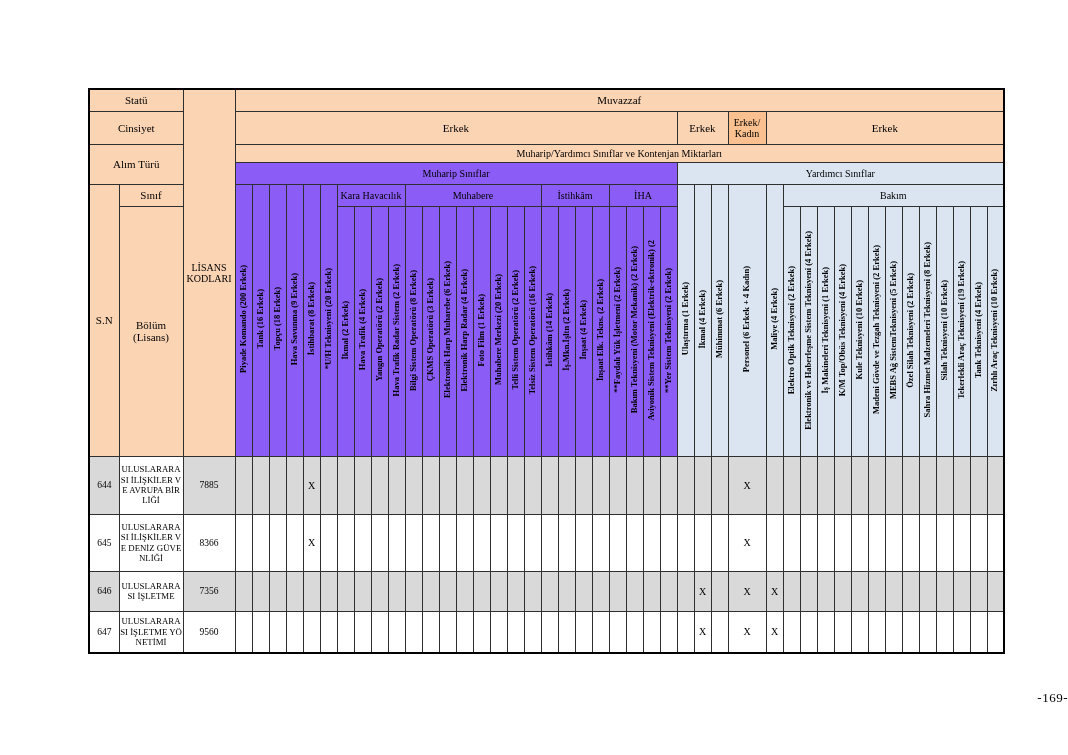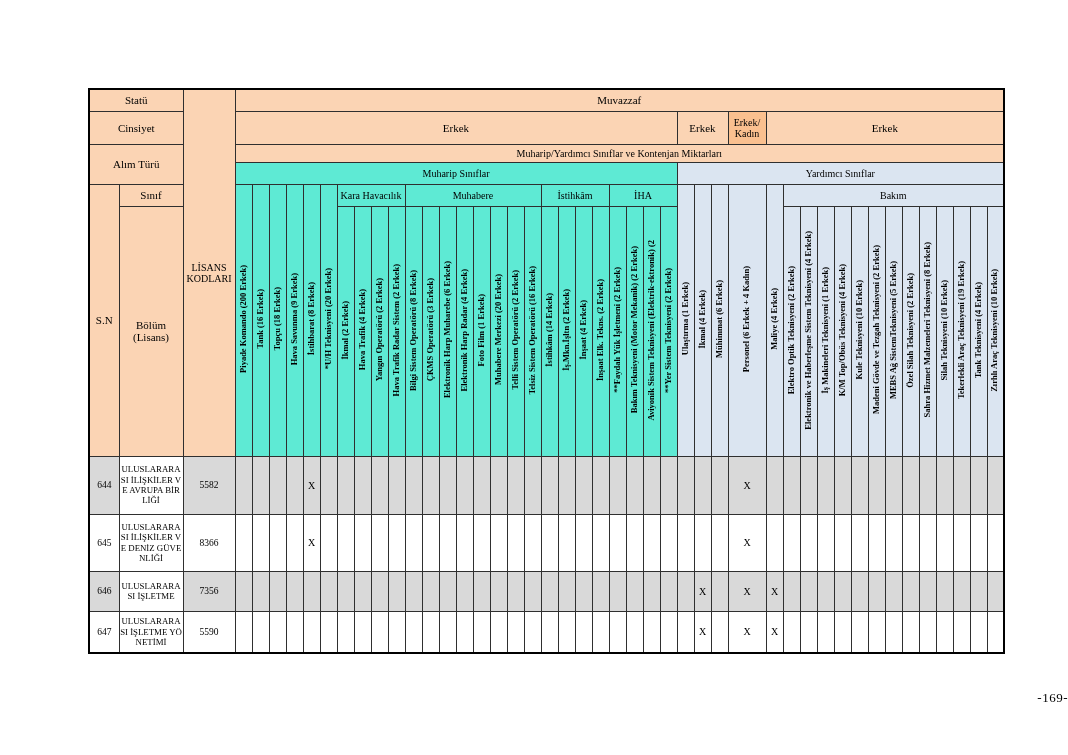--- a/index.html
+++ b/index.html
@@ -11,21 +11,21 @@
     position:absolute;left:88px;top:88px;width:915px;
     border-collapse:collapse;table-layout:fixed;
     border:2px solid #000;
   }
   #doc-table td,#doc-table th{
     border:1px solid #2f2f2f;padding:0;vertical-align:middle;
     text-align:center;font-weight:normal;overflow:hidden;
   }
   .salmon{background:#fbd4b4;}
   .orange{background:#fac08f;}
-  .green{background:#5eead4;}
+  .green{background:#8b5cf6;}
   .blue{background:#dbe5f1;font-family:Liberation Serif, serif;}
   .grayrow{background:#d9d9d9;}
   .whiterow{background:#ffffff;}
   .h1{font-size:11px;font-weight:bold;}
   .h2{font-size:10px;font-weight:bold;line-height:1.1;}
   .h3{font-size:10px;font-weight:bold;line-height:1.1;}
   .vert{vertical-align:bottom;}
   .vt{
     writing-mode:vertical-rl;transform:rotate(180deg);
     margin:0 auto;white-space:nowrap;
@@ -259,21 +259,21 @@
         </td>
         <td class="vert blue" rowspan="1">
           <div class="vt">Zırhlı Araç Teknisyeni  (10 Erkek)</div>
         </td>
       </tr>
     </thead>
   <tbody>
       <tr style="height: 58px;">
         <td class="sn-cell grayrow">644</td>
         <td class="bolum-cell">ULUSLARARASI İLİŞKİLER VE AVRUPA BİRLİĞİ</td>
-        <td class="kod-cell grayrow">5582</td>
+        <td class="kod-cell grayrow">7885</td>
         <td class="mark grayrow"></td>
         <td class="mark grayrow"></td>
         <td class="mark grayrow"></td>
         <td class="mark grayrow"></td>
         <td class="mark grayrow">X</td>
         <td class="mark grayrow"></td>
         <td class="mark grayrow"></td>
         <td class="mark grayrow"></td>
         <td class="mark grayrow"></td>
         <td class="mark grayrow"></td>
@@ -406,21 +406,21 @@
         <td class="mark grayrow"></td>
         <td class="mark grayrow"></td>
         <td class="mark grayrow"></td>
         <td class="mark grayrow"></td>
         <td class="mark grayrow"></td>
         <td class="mark grayrow"></td>
       </tr>
       <tr style="height: 42px;">
         <td class="sn-cell whiterow">647</td>
         <td class="bolum-cell">ULUSLARARASI İŞLETME YÖNETİMİ</td>
-        <td class="kod-cell whiterow">5590</td>
+        <td class="kod-cell whiterow">9560</td>
         <td class="mark whiterow"></td>
         <td class="mark whiterow"></td>
         <td class="mark whiterow"></td>
         <td class="mark whiterow"></td>
         <td class="mark whiterow"></td>
         <td class="mark whiterow"></td>
         <td class="mark whiterow"></td>
         <td class="mark whiterow"></td>
         <td class="mark whiterow"></td>
         <td class="mark whiterow"></td>

